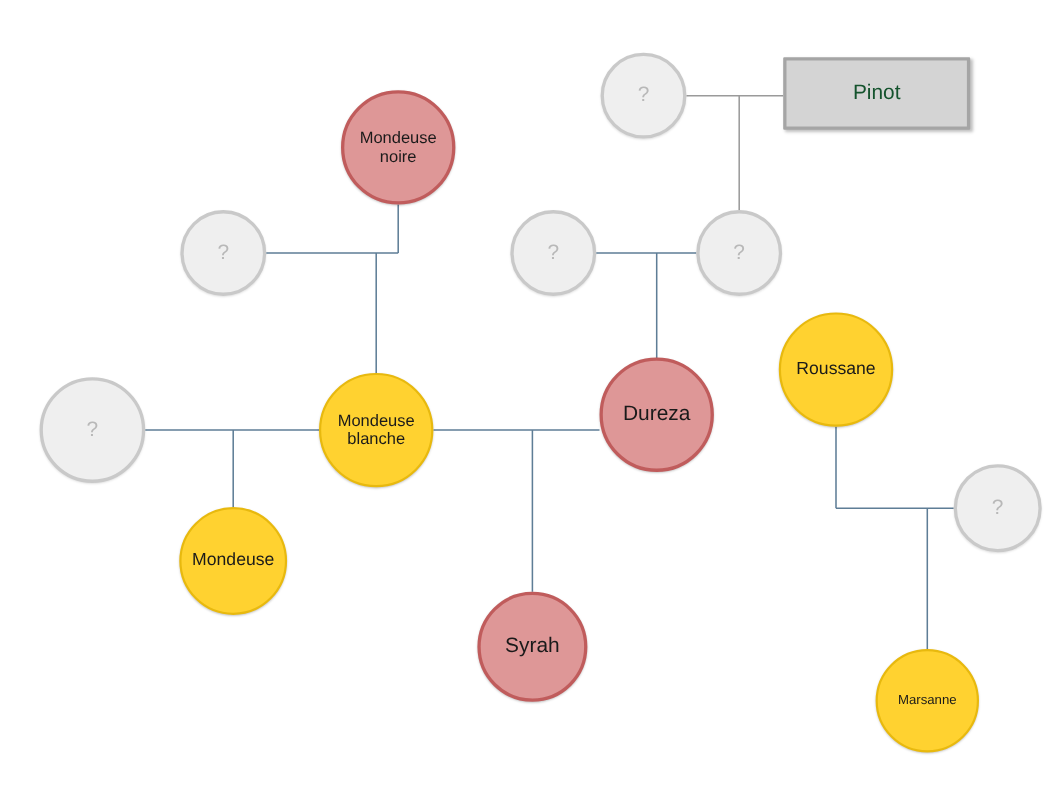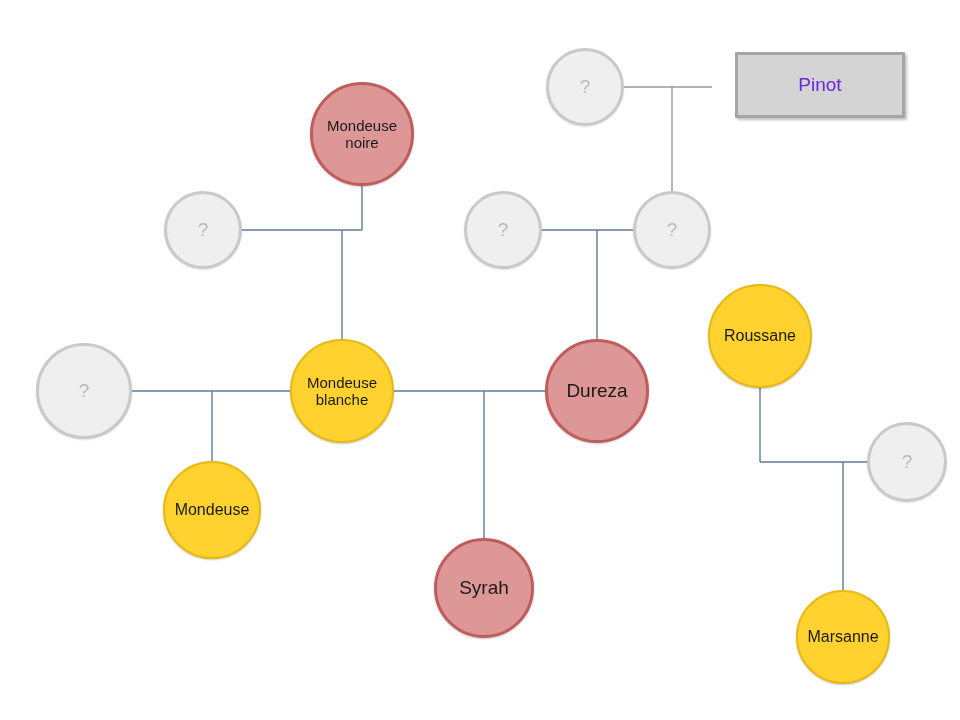--- a/index.html
+++ b/index.html
@@ -68,24 +68,23 @@
     box-shadow: 0 1px 2px rgba(0,0,0,0.12);
   }
   .n-unknown .node-label {
     font-size: 19px;
     font-weight: 400;
   }
   
   .n-box {
     background: #D4D4D4;
     border: 3px solid #A5A5A5;
-    color: #6d28d9;
+    color: #14532d;
     box-shadow: 2px 2px 3px rgba(0,0,0,0.25);
     border-radius: 1px;
-    margin-left: 23px;
   }
 </style>
 </head>
 <body>
 
 <div id="canvas">
 
   <svg id="edge-layer" width="960" height="720" viewBox="0 0 960 720" xmlns="http://www.w3.org/2000/svg">
       <polyline points="624,87 712,87" fill="none" stroke="#9A9A9A" stroke-width="1.4"></polyline>
       <polyline points="672,87 672,191" fill="none" stroke="#9A9A9A" stroke-width="1.4"></polyline>
@@ -126,30 +125,30 @@
       <div class="node circle n-yellow" style="left: 708px; top: 284px; width: 104px; height: 104px; font-size: 16px;">
         <span class="node-label">Roussane</span>
       </div>
       <div class="node circle n-unknown" style="left: 36px; top: 343px; width: 96px; height: 96px; font-size: 19px;">
         <span class="node-label">?</span>
       </div>
       <div class="node circle n-yellow" style="left: 290px; top: 339px; width: 104px; height: 104px; font-size: 15px;">
         <span class="node-label">Mondeuse
 blanche</span>
       </div>
-      <div class="node circle n-red" style="left: 545px; top: 339px; width: 104px; height: 104px; font-size: 19px;">
+      <div class="node circle n-red" style="left: 545px; top: 325px; width: 104px; height: 104px; font-size: 19px;">
         <span class="node-label">Dureza</span>
       </div>
       <div class="node circle n-unknown" style="left: 867px; top: 422px; width: 80px; height: 80px; font-size: 19px;">
         <span class="node-label">?</span>
       </div>
       <div class="node circle n-yellow" style="left: 163px; top: 461px; width: 98px; height: 98px; font-size: 16px;">
         <span class="node-label">Mondeuse</span>
       </div>
       <div class="node circle n-red" style="left: 434px; top: 538px; width: 100px; height: 100px; font-size: 19px; align-items: center;">
         <span class="node-label">Syrah</span>
       </div>
-      <div class="node circle n-yellow" style="left: 796px; top: 590px; width: 94px; height: 94px; font-size: 16px;">
+      <div class="node circle n-yellow" style="left: 796px; top: 590px; width: 94px; height: 94px; font-size: 12px;">
         <span class="node-label">Marsanne</span>
       </div>
     </div>
 
 </div>
 
 </body></html>

